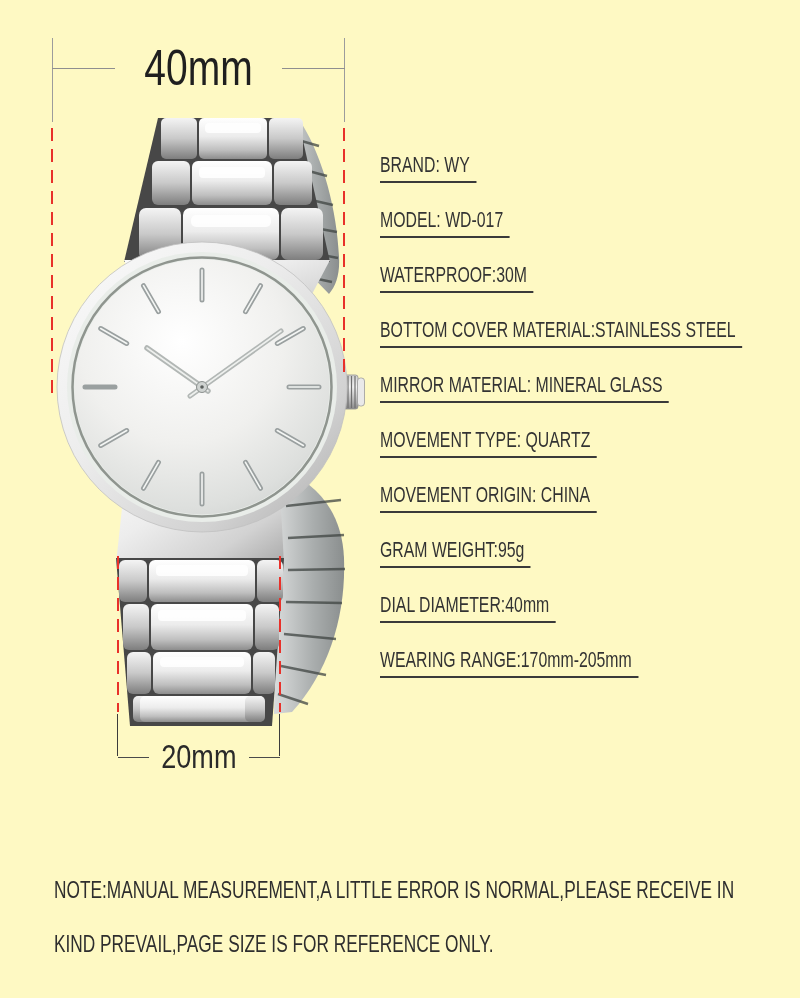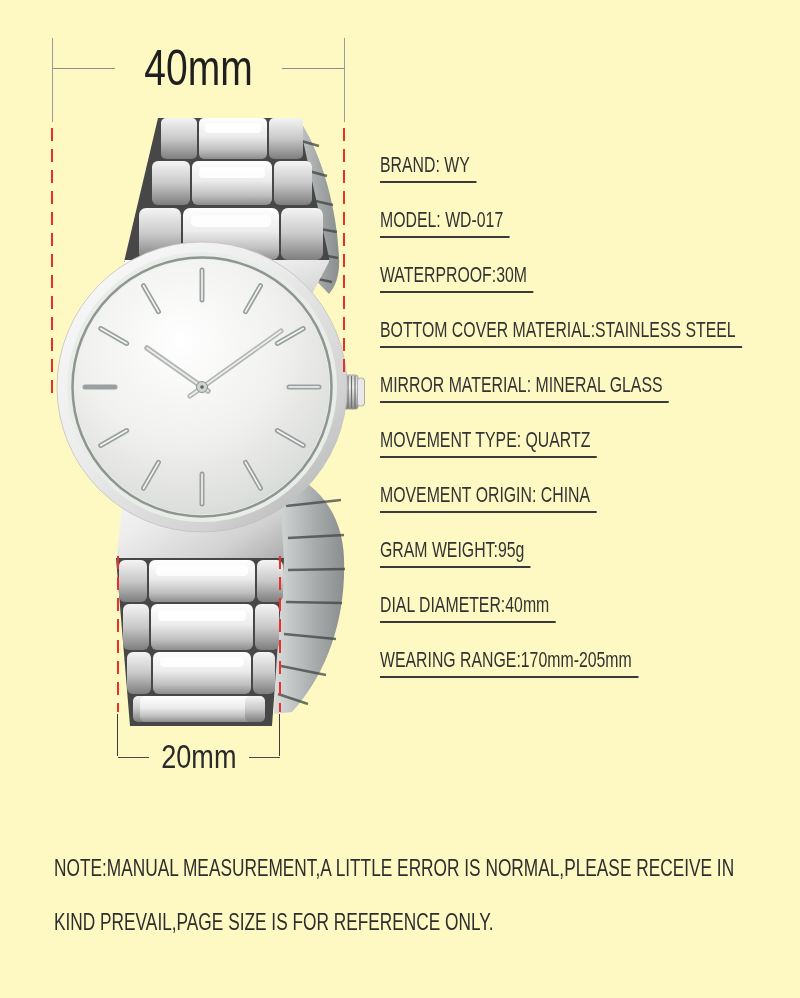--- a/index.html
+++ b/index.html
@@ -26,21 +26,21 @@
   }
   
   .specs{position:absolute;left:380px;top:144px;}
   .spec-item{height:55px;box-sizing:border-box;padding-top:8px;}
   .spec-text{
     display:inline-block;font-size:22px;line-height:26px;color:#333333;
     border-bottom:2px solid #3a3a3a;padding:0 9px 3px 0;white-space:nowrap;
     transform:scaleX(0.72);transform-origin:0 100%;
   }
   
-  .note{position:absolute;left:54px;top:852px;width:745px;}
+  .note{position:absolute;left:54px;top:874px;width:745px;}
   .note-line{
     height:54px;font-size:24px;line-height:32px;color:#2e2e2e;white-space:nowrap;
     transform:scaleX(0.72);transform-origin:0 0;
   }
   
   .watch-wrap{position:absolute;left:40px;top:112px;width:330px;height:650px;}
 </style>
 </head>
 <body>
 

